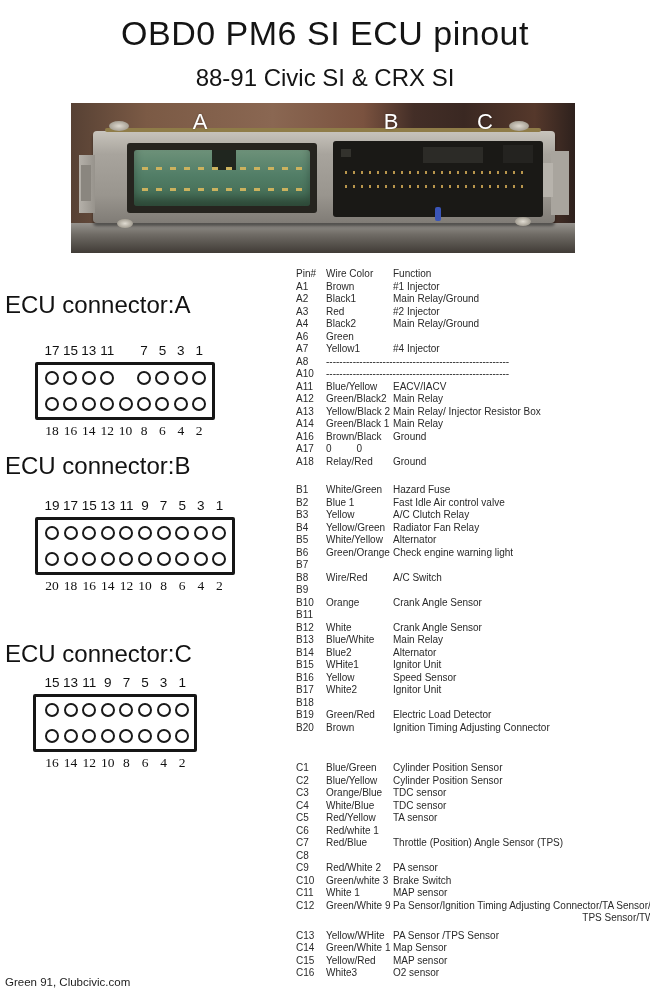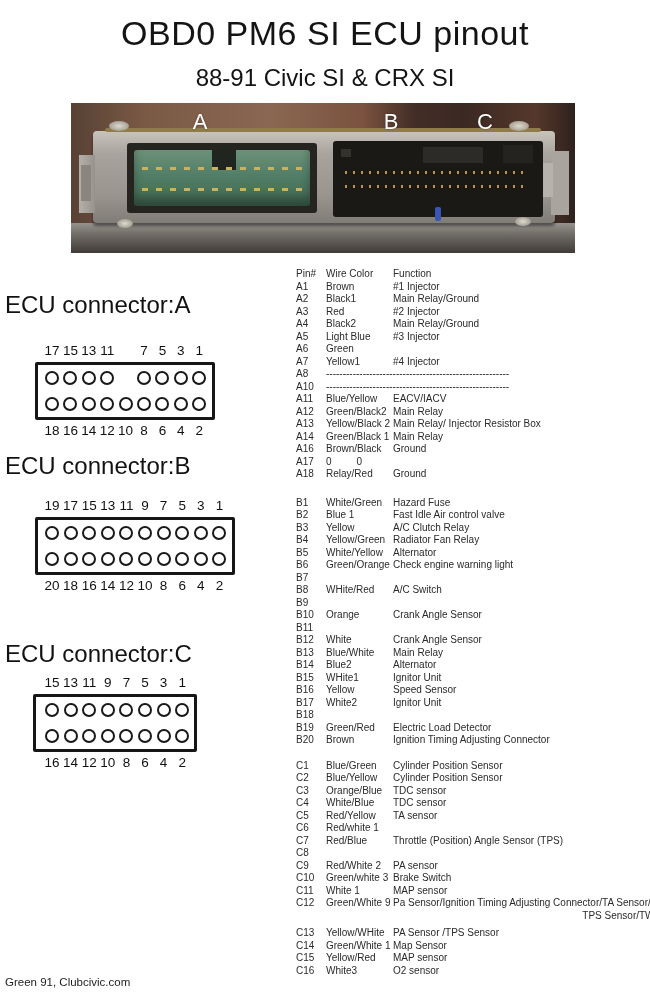--- a/index.html
+++ b/index.html
@@ -56,21 +56,21 @@
   .plA { left:129px; } .plB { left:320px; } .plC { left:414px; }
 
   
   .connbox { position:absolute; border:3px solid #161616; border-radius:2px; background:#fff; }
   #connA { left:35px; top:362px; width:180px; height:58px; }
   #connB { left:35px; top:517px; width:200px; height:58px; }
   #connC { left:33px; top:694px; width:164px; height:58px; }
   .circ { position:absolute; width:14px; height:14px; border:2px solid #191919; border-radius:50%; background:#fff; }
   .circ.top { top:6px; } .circ.bot { top:32px; }
   .num { position:absolute; transform:translateX(-50%); font-size:13.5px; color:#111; white-space:nowrap; }
-  .num.top { top:-22px; } .num.bot { top:58px; }
+  .num.top { top:-22px; } .num.bot { top:58px;font-family:Liberation Serif, serif; }
 
   
   .pin-table { position:absolute; left:253px; top:268px; width:395px; font-size:10px; color:#2a2a2a; }
   .trow { display:grid; grid-template-columns:30px 67px 296px; min-height:12.5px; line-height:12.5px;padding-left:43px; }
   .cell { white-space:nowrap; overflow:visible; }
   .fn2 { text-align:right; }
   .thead .cell { color:#2a2a2a; }
 
   .footer { position:absolute; left:5px; top:976px; font-size:11.5px; color:#1d1d1d; }
 </style>
@@ -254,25 +254,20 @@
             <div class="cell">A3</div>
             <div class="cell">Red</div>
             <div class="cell">#2 Injector</div>
           </div>
           <div class="trow">
             <div class="cell">A4</div>
             <div class="cell">Black2</div>
             <div class="cell">Main Relay/Ground</div>
           </div>
           <div class="trow">
-            <div class="cell">A5</div>
-            <div class="cell">Light Blue</div>
-            <div class="cell">#3 Injector</div>
-          </div>
-          <div class="trow">
             <div class="cell">A6</div>
             <div class="cell">Green</div>
           </div>
           <div class="trow">
             <div class="cell">A7</div>
             <div class="cell">Yellow1</div>
             <div class="cell">#4 Injector</div>
           </div>
           <div class="trow">
             <div class="cell">A8</div>
@@ -351,21 +346,21 @@
             <div class="cell">Green/Orange</div>
             <div class="cell">Check engine warning light</div>
           </div>
           <div class="trow">
             <div class="cell">B7</div>
             <div class="cell"></div>
             <div class="cell"></div>
           </div>
           <div class="trow">
             <div class="cell">B8</div>
-            <div class="cell">WHite/Red</div>
+            <div class="cell">Wire/Red</div>
             <div class="cell">A/C Switch</div>
           </div>
           <div class="trow">
             <div class="cell">B9</div>
             <div class="cell"></div>
             <div class="cell"></div>
           </div>
           <div class="trow">
             <div class="cell">B10</div>
             <div class="cell">Orange</div>
@@ -415,21 +410,21 @@
             <div class="cell">B19</div>
             <div class="cell">Green/Red</div>
             <div class="cell">Electric Load Detector</div>
           </div>
           <div class="trow">
             <div class="cell">B20</div>
             <div class="cell">Brown</div>
             <div class="cell">Ignition Timing Adjusting Connector</div>
           </div>
         </div>
-        <div style="margin-top: 13px;">
+        <div style="margin-top: 28px;">
           <div class="trow">
             <div class="cell">C1</div>
             <div class="cell">Blue/Green</div>
             <div class="cell">Cylinder Position Sensor</div>
           </div>
           <div class="trow">
             <div class="cell">C2</div>
             <div class="cell">Blue/Yellow</div>
             <div class="cell">Cylinder Position Sensor</div>
           </div>

